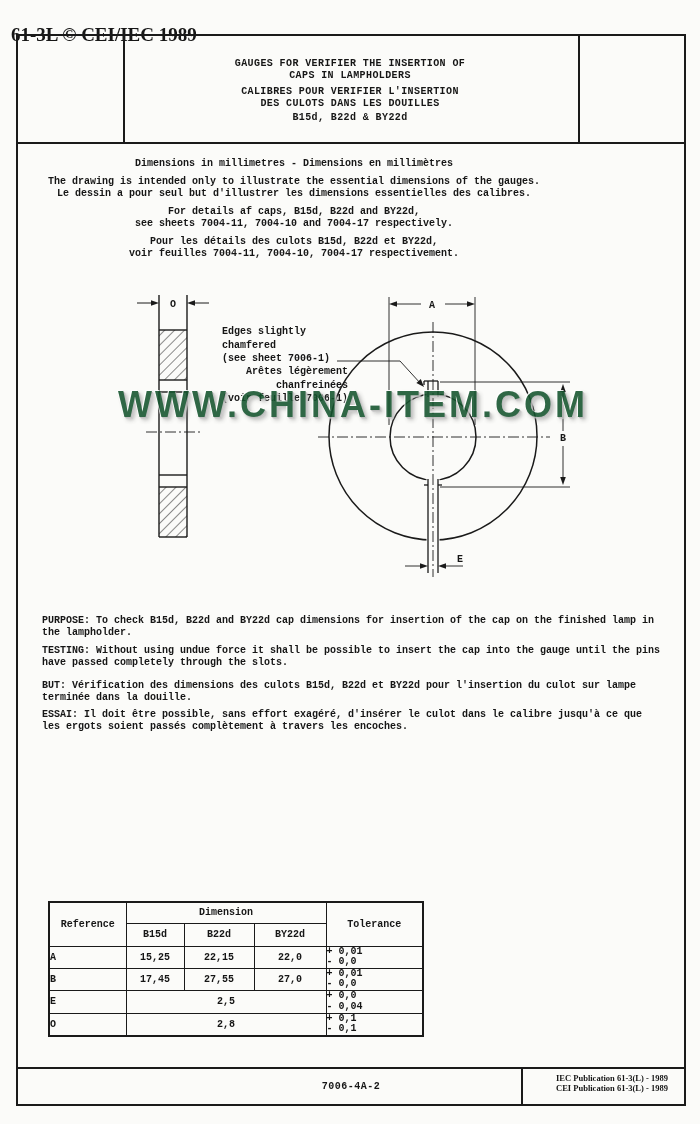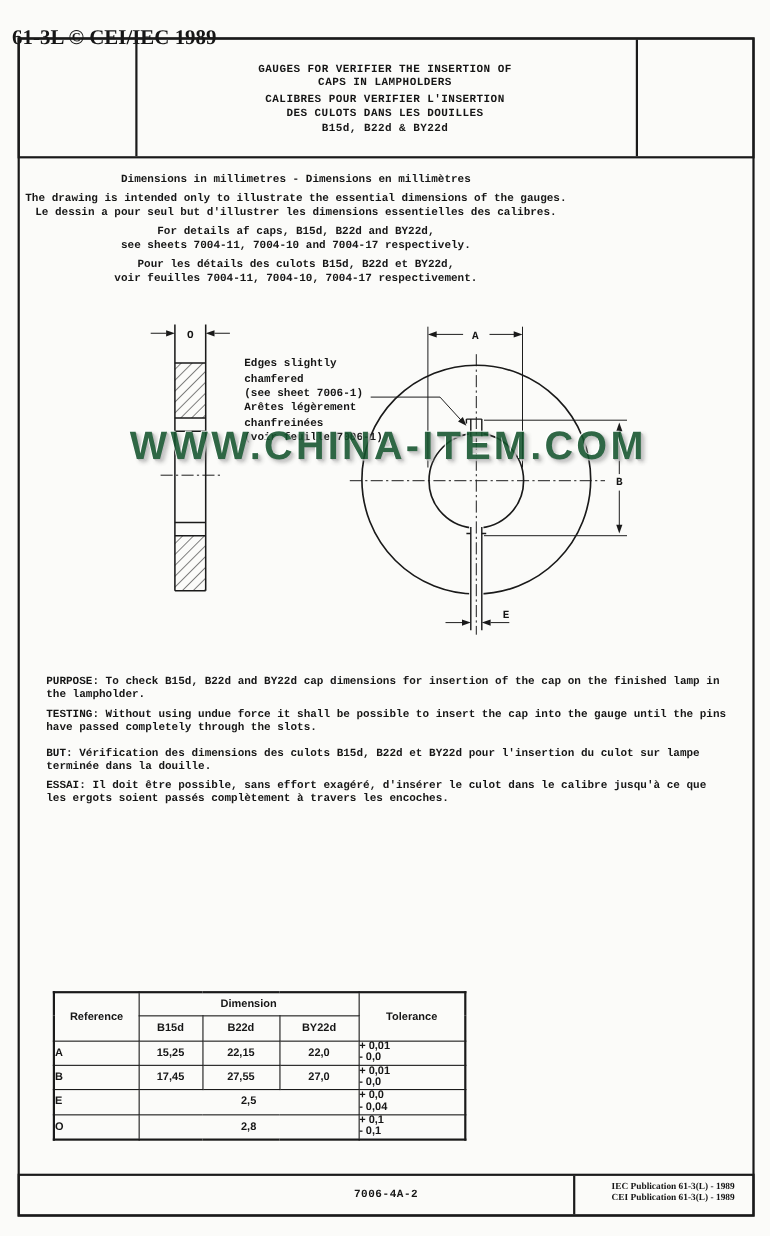--- a/index.html
+++ b/index.html
@@ -7,30 +7,30 @@
         font-family:"Liberation Mono",monospace;color:#161616;}
   .abs{position:absolute;}
   .mono{font-family:"Liberation Mono",monospace;font-weight:bold;font-size:10px;line-height:12px;white-space:nowrap;}
   .serif{font-family:"Liberation Serif",serif;}
   .center{text-align:center;}
   .doc-ref{left:11px;top:24px;font-size:19px;font-weight:bold;}
   .frame{left:16px;top:34px;width:670px;height:1072px;border:2px solid #1a1a1a;box-sizing:border-box;}
   .header-box{left:16px;top:34px;width:670px;height:110px;border:2px solid #1a1a1a;box-sizing:border-box;}
   .hdiv{position:absolute;top:0;height:100%;width:1.5px;background:#1a1a1a;}
   .title-line{left:122px;width:456px;letter-spacing:0.4px;}
-  .intro-line{left:0;width:538px;}
+  .intro-line{left:25px;width:538px;}
   .para{left:42px;width:640px;}
   .chamfer{left:222px;font-size:10px;line-height:13.5px;font-weight:bold;white-space:nowrap;}
   .watermark{left:83px;top:384px;width:540px;text-align:center;z-index:6;
      font-family:"Liberation Sans",sans-serif;font-weight:bold;font-size:36px;letter-spacing:3px;
      color:#14532d;opacity:0.88;white-space:nowrap;
      text-shadow:-1px -1px 0 #ffffff,1px 1px 0 #b9b9b9,2px 2px 1px #c6c6c6,3px 3px 4px rgba(110,110,110,0.55);}
   table.spec{position:absolute;left:48px;top:901px;border-collapse:collapse;table-layout:fixed;
      width:374px;border:2px solid #1a1a1a;}
-  table.spec td{border:1.2px solid #1a1a1a;font-family:Liberation Sans, sans-serif;
+  table.spec td{border:1.2px solid #1a1a1a;font-family:Liberation Mono, monospace;
      font-weight:bold;font-size:10px;padding:0;vertical-align:middle;margin-left:26px;}
   td.c{text-align:center;} td.l{padding-left:8px;text-align:left;}
   .tol div{line-height:10.5px;}
   .h22{height:21px;} .h24{height:23px;} .h23{height:22px;}
   .footer-box{left:16px;top:1067px;width:670px;height:39px;border:2px solid #1a1a1a;box-sizing:border-box;}
   .fdiv{position:absolute;left:503px;top:0;height:100%;width:1.5px;background:#1a1a1a;}
   .sheet-ref{left:16px;top:1081px;width:670px;font-size:10px;letter-spacing:0.5px;}
   .pubs{left:556px;top:1073px;font-size:8.5px;line-height:10px;font-weight:bold;white-space:nowrap;}
   svg text{font-family:"Liberation Mono",monospace;font-size:10px;font-weight:bold;fill:#161616;}
 </style>
@@ -148,21 +148,21 @@
       <polyline points="207,76 270,76 291,99"></polyline>
       <polygon points="294,102 286.4,98.1 290.8,94.1" fill="#1a1a1a" stroke="none"></polygon>
     </g>
   </svg>
 
   <div class="abs chamfer" style="top:325px;">
     <div>Edges slightly</div>
     <div>chamfered</div>
     <div>(see sheet 7006-1)</div>
   </div>
-  <div class="abs chamfer" style="top:365px;">
+  <div class="abs chamfer" style="top:365px;text-align:right;">
     <div>Arêtes légèrement</div>
     <div>chanfreinées</div>
     <div>(voir feuille 7006-1)</div>
   </div>
 
   <div class="abs watermark">WWW.CHINA-ITEM.COM</div>
 
   <div class="abs para" style="top:615px;">
     <div class="mono">PURPOSE: To check B15d, B22d and BY22d cap dimensions for insertion of the cap on the finished lamp in</div>
     <div class="mono">the lampholder.</div>

